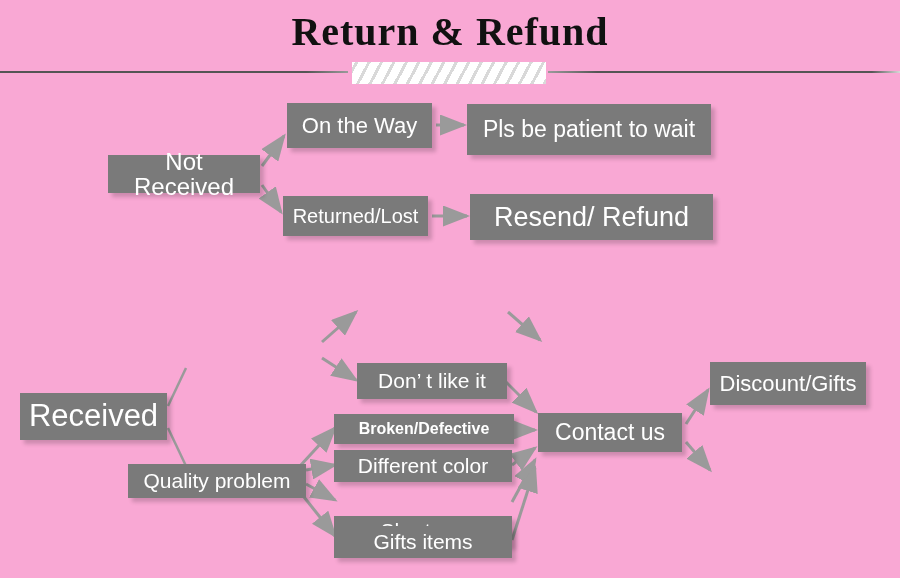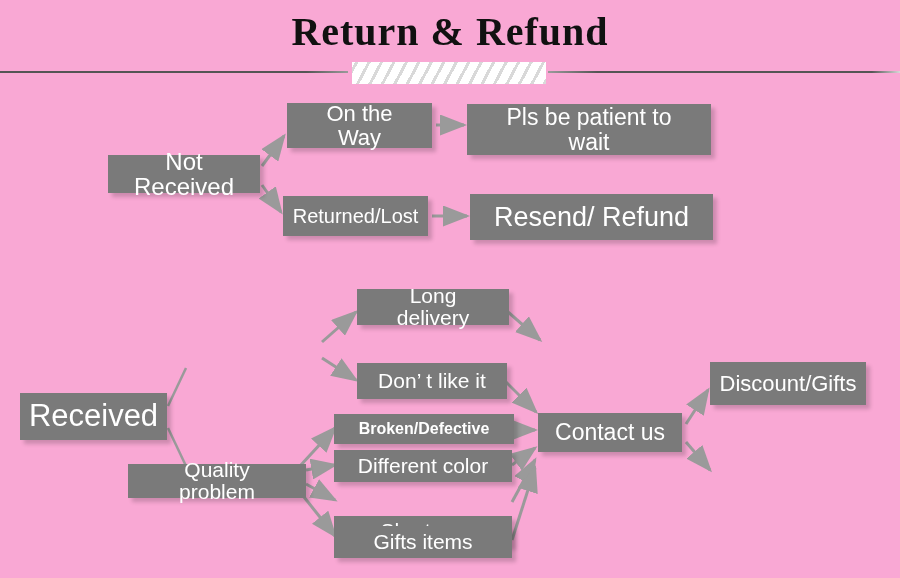--- a/index.html
+++ b/index.html
@@ -71,21 +71,21 @@
     background: #7a7a7a;
     color: #ffffff;
     display: flex;
     align-items: center;
     justify-content: center;
     text-align: center;
     font-family: "Liberation Sans", sans-serif;
     font-weight: 400;
     line-height: 1.05;
     box-shadow: 4px 4px 4px rgba(0,0,0,0.18);
-    padding: 0 16px;
+    padding: 0 4px;
     white-space: pre-line;
   }
   .box.align-left {
     justify-content: flex-start;
     text-align: left;
     padding-left: 8px;
   }
 
   
   #links {
@@ -158,21 +158,20 @@
 
   <div class="box" style="left:283px; top:196px; width:145px; height:40px; font-size:20px;">Returned/Lost</div>
 
   <div class="box" style="left:470px; top:194px; width:243px; height:46px; font-size:27px;">Resend/ Refund</div>
 
   <div class="box" style="left:20px; top:393px; width:147px; height:47px; font-size:31px;">Received</div>
 
 
   <div class="box" style="left:128px; top:464px; width:178px; height:34px; font-size:21px;">Quality problem</div>
 
-  <div class="box" style="left:357px; top:289px; width:152px; height:36px; font-size:21px;">Long delivery</div>
 
   <div class="box" style="left:357px; top:363px; width:150px; height:36px; font-size:21px;">Don’  t like it</div>
 
   <div class="box" style="left:334px; top:414px; width:180px; height:30px; font-size:16px;font-weight:bold;">Broken/Defective</div>
 
   <div class="box" style="left:334px; top:450px; width:178px; height:32px; font-size:21px;">Different color</div>
 
   <div class="box" style="left:334px; top:488px; width:178px; height:30px; font-size:21px;margin-top:28px;">Shortage</div>
 
   <div class="box" style="left:334px; top:526px; width:178px; height:32px; font-size:21px;">Gifts items</div>

